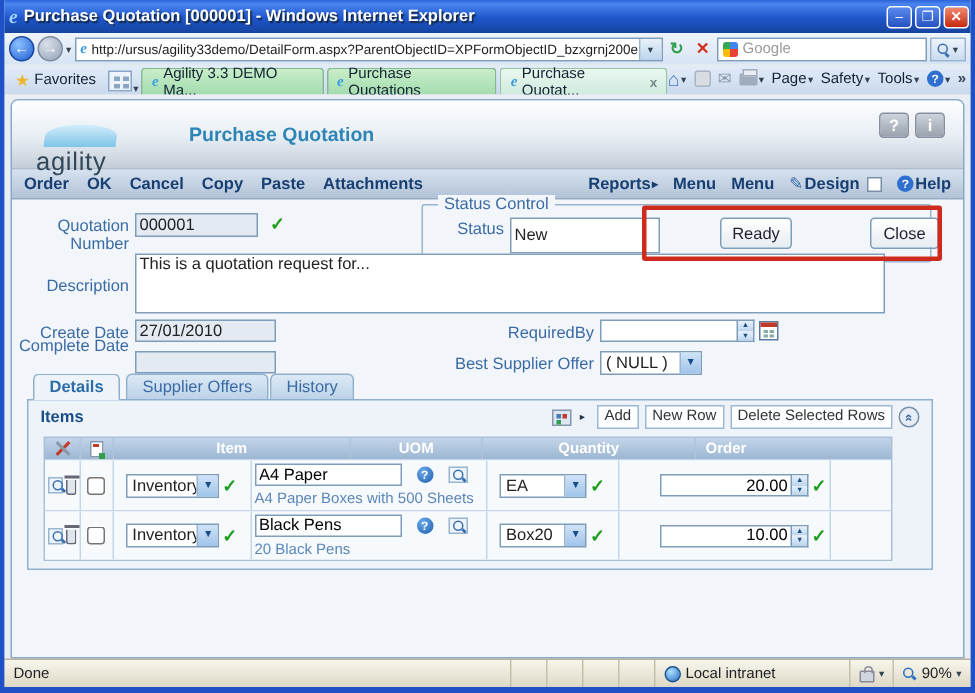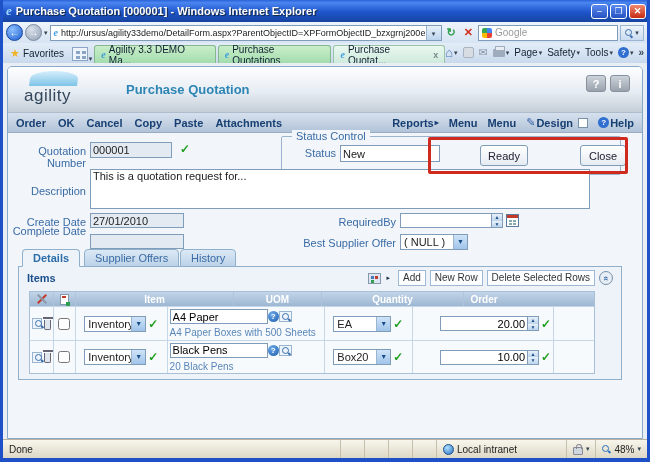--- a/index.html
+++ b/index.html
@@ -76,21 +76,21 @@
     font-weight:bold; text-align:center; line-height:11px; }
   .chev { color:#345; font-weight:bold; }
 
   
   .page { position:absolute; top:63px; left:0; right:0; bottom:19px; background:#e9eef5; }
   .panel { position:absolute; top:3px; left:4px; right:4px; bottom:0;
     background:#f2f6fa; border:1px solid #8aa8c8; border-radius:5px 5px 0 0; overflow:hidden; }
 
   .appheader { position:relative; height:46px;
     background:linear-gradient(180deg,#fdfeff 0%,#e7edf3 55%,#c5ced8 100%); border-bottom:1px solid #aebccb; }
-  .logo { position:absolute; left:16px; top:4px; }
+  .logo { position:absolute; left:16px; top:16px; }
   .swoosh { width:48px; height:15px; margin-left:6px;
     background:linear-gradient(180deg,#d5eefb,#7fc4e8); border-radius:90% 100% 10% 0 / 100% 100% 0 0;
     transform:skewX(-8deg); }
   .logotext { font-size:17px; color:#33475b; letter-spacing:0.5px; }
   .apptitle { position:absolute; left:118px; top:15px; font-size:13px; font-weight:bold; color:#2d85b5; }
   .hdrbtn { position:absolute; top:8px; width:20px; height:17px; border-radius:3px; border:1px solid #8890a0;
     background:linear-gradient(180deg,#cdd3da,#99a2ad); color:#fff; font-weight:bold; font-size:11px;
     text-align:center; line-height:16px; }
 
   .apptoolbar { height:20px; background:linear-gradient(180deg,#d6e1ee,#b2c3d8);
@@ -174,21 +174,21 @@
     color:#fff; font-size:8px; font-weight:bold; text-align:center; line-height:11px; flex:none; }
   .rowchk { width:12px; height:12px; }
   .iteminput { border:1px solid #7f9db9; font-size:11px; padding:0 2px; height:15px; font-family:"Liberation Sans",sans-serif; }
   .itemdesc { font-size:10px; color:#5a87b8; margin-top:1px; }
   .qtywrap { display:flex; align-items:center; }
   .qtyin { width:88px; height:15px; border:1px solid #7f9db9; font-size:11px; text-align:right; padding:0 2px; font-family:"Liberation Sans",sans-serif; }
   .qspin { width:11px; height:15px; display:flex; flex-direction:column; border:1px solid #7f9db9; border-left:none; }
   .qspin span { flex:1; font-size:5px; line-height:6px; text-align:center; color:#1a4e8a;
     background:linear-gradient(180deg,#e8f1fa,#bcd4ec); }
   .cellchk { color:#1f9e1f; font-weight:bold; font-size:12px; }
-  .itemrow1 { display:flex; align-items:center; gap:0; }
+  .itemrow1 { display:flex; align-items:center; gap:10px; }
 
   
   .statusbar { position:absolute; left:0; right:0; bottom:0; height:19px;
     background:linear-gradient(180deg,#f8f6ec,#ddd8c6); border-top:1px solid #b8b29e;
     display:flex; align-items:center; font-size:10px; color:#222; }
   .sb-done { padding-left:6px; flex:1; }
   .sb-cell { border-left:1px solid #c5c0ac; height:100%; display:flex; align-items:center; padding:0 6px; gap:3px; }
   .sb-cell.empty { width:24px; padding:0; }
   .globeico { width:11px; height:11px; border-radius:50%;
     background:radial-gradient(circle at 35% 30%,#aee0ff,#2a70c0); border:1px solid #1a5090; }
@@ -321,21 +321,21 @@
 
       <div class="formarea">
 
         <span class="flabel" style="left:0;top:12px;width:78px;">Quotation Number</span>
         <input class="tbox ro" style="left: 82px; top: 9px; width: 82px; height: 16px;" readonly="" value="000001">
         <span class="check" style="left:172px;top:9px;">✓</span>
 
         <div class="fset" style="left:273px;top:3px;width:340px;height:39px;">
           <span class="legend">Status Control</span>
           <span class="flabel" style="left:6px;top:10px;width:48px;">Status</span>
-          <input class="tbox" style="left: 58px; top: 8px; width: 100px; height: 17px;" value="New">
+          <input class="tbox" style="left: 58px; top: 8px; width: 100px; height: 24px;" value="New">
           <button class="xpbtn" style="left:198px;top:8px;width:48px;height:21px;">Ready</button>
           <button class="xpbtn" style="left:298px;top:8px;width:46px;height:21px;">Close</button>
         </div>
         <div class="annot" style="left:420px;top:4px;width:200px;height:37px;"></div>
 
         <span class="flabel" style="left:0;top:52px;width:78px;">Description</span>
         <textarea class="tbox" style="left: 82px; top: 36px; width: 500px; height: 40px; resize: none;">This is a quotation request for...</textarea>
 
         <span class="flabel" style="left:0;top:83px;width:78px;">Create Date</span>
         <input class="tbox ro" style="left: 82px; top: 80px; width: 94px; height: 15px;" readonly="" value="27/01/2010">
@@ -489,18 +489,18 @@
     <span class="sb-cell" style="width:130px;">
       <span class="globeico"></span>
       <span>Local intranet</span>
     </span>
     <span class="sb-cell">
       <span class="lockico"></span>
       <span class="tinyarrow">▾</span>
     </span>
     <span class="sb-cell">
       <span class="zoommag"></span>
-      <span>48%</span>
+      <span>90%</span>
       <span class="tinyarrow">▾</span>
     </span>
   </div>
 
 </div>
 
 </body></html>

